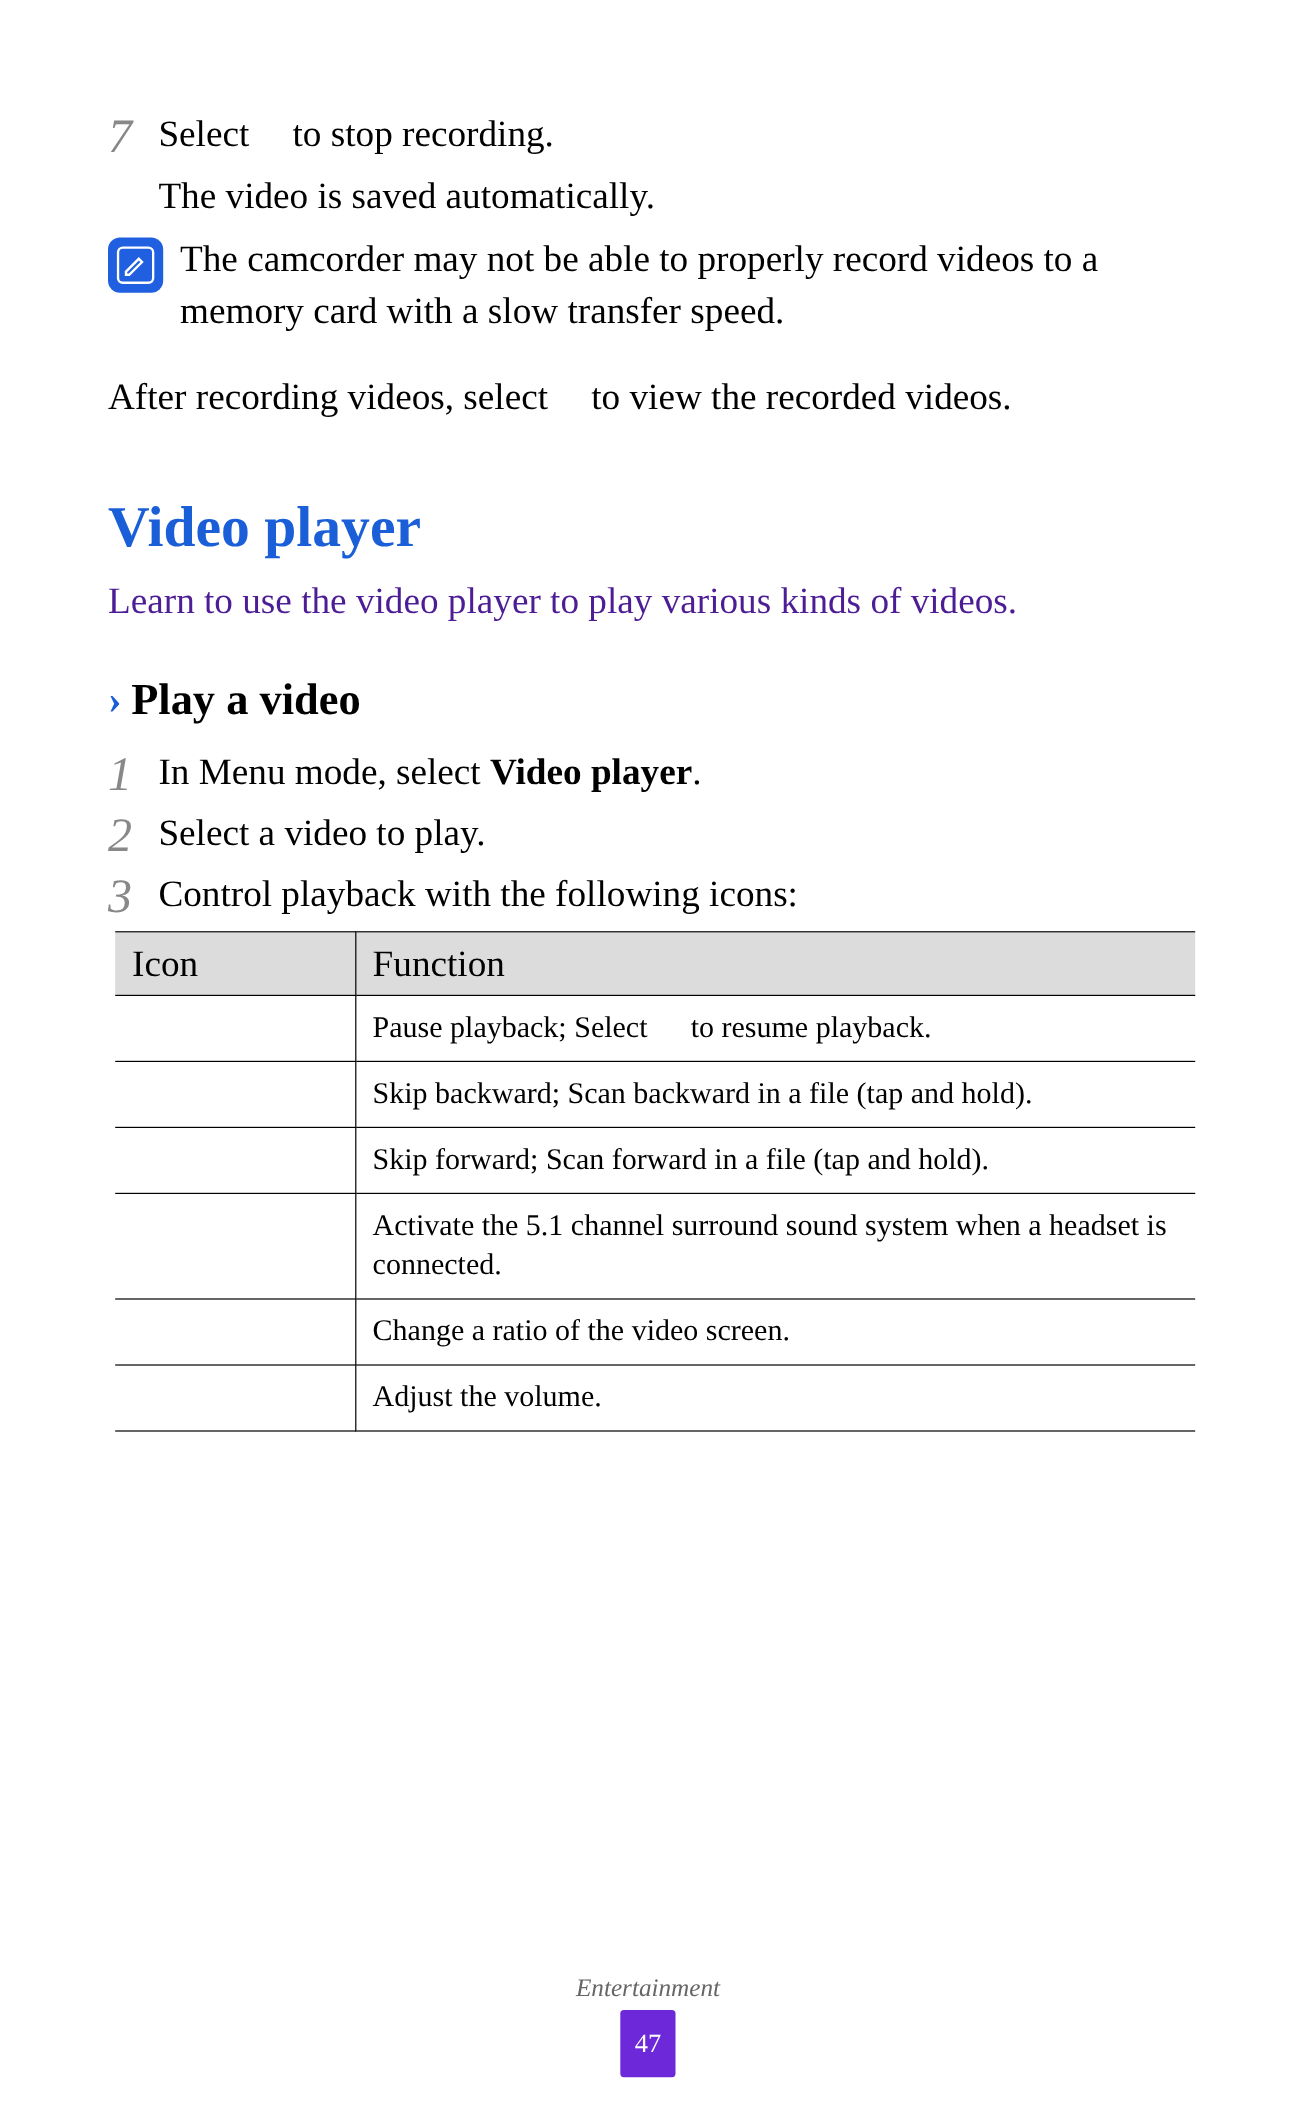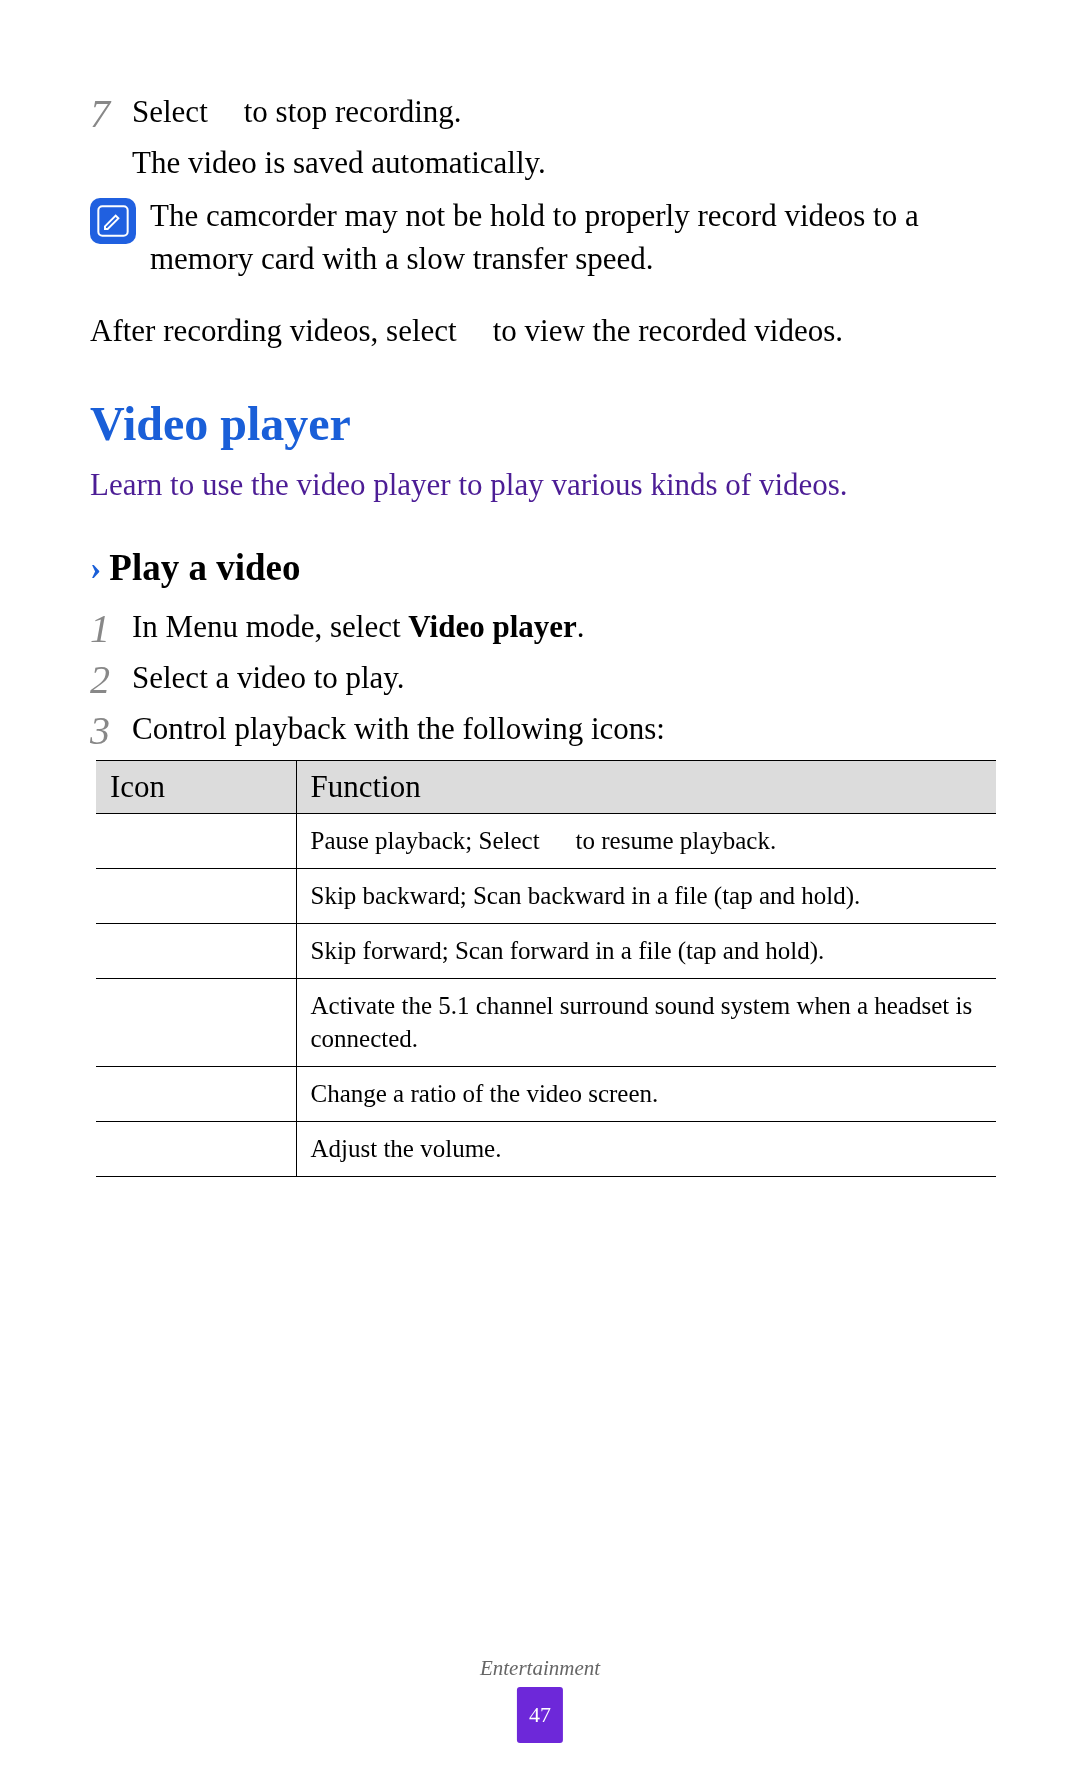--- a/index.html
+++ b/index.html
@@ -67,21 +67,21 @@
     .note-text {
       font-size: 31px;
       line-height: 1.4;
       color: #000;
     }
     
     .after-text {
       font-size: 31px;
       line-height: 1.4;
       color: #000;
-      margin-bottom: 44px;
+      margin-bottom: 60px;
     }
     
     .section-heading {
       font-size: 48px;
       font-weight: bold;
       color: #1a5fd8;
       margin-bottom: 12px;
     }
     
     .section-intro {
@@ -142,21 +142,21 @@
       padding: 10px 14px;
       border-bottom: 1px solid #000;
     }
     
     .icon-table tbody td:first-child {
       border-right: 1px solid #000;
     }
     
     .footer {
       position: absolute;
-      bottom: 28px;
+      bottom: 40px;
       left: 50%;
       transform: translateX(-50%);
       text-align: center;
     }
     
     .footer-category {
       font-style: italic;
       font-size: 21px;
       color: #666;
       margin-bottom: 6px;
@@ -190,21 +190,21 @@
   <span class="step-text">The video is saved automatically.</span>
 </div>
 
 <div class="note-box">
   <div class="note-icon">
     <svg viewBox="0 0 24 24">
       <rect x="1" y="1" width="22" height="22" rx="3" fill="none" stroke="#fff" stroke-width="1.5"></rect>
       <path d="M6 16 L14 8 L16 10 L8 18 L6 18 Z" fill="none" stroke="#fff" stroke-width="1.5"></path>
     </svg>
   </div>
-  <div class="note-text">The camcorder may not be hold to properly record videos to a memory card with a slow transfer speed.</div>
+  <div class="note-text">The camcorder may not be able to properly record videos to a memory card with a slow transfer speed.</div>
 </div>
 
 <div class="after-text">
   <span>After recording videos, select</span><span class="gap-inline"></span><span>to view the recorded videos.</span>
 </div>
 
 <h1 class="section-heading">Video player</h1>
 <p class="section-intro">Learn to use the video player to play various kinds of videos.</p>
 
 <div class="sub-heading">

